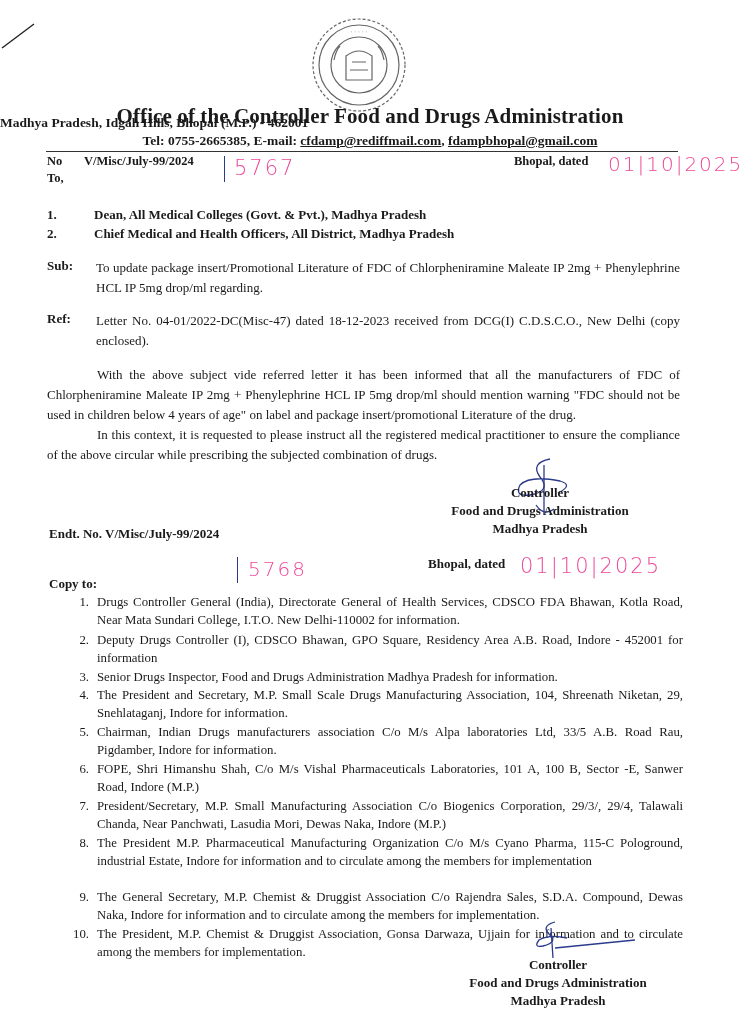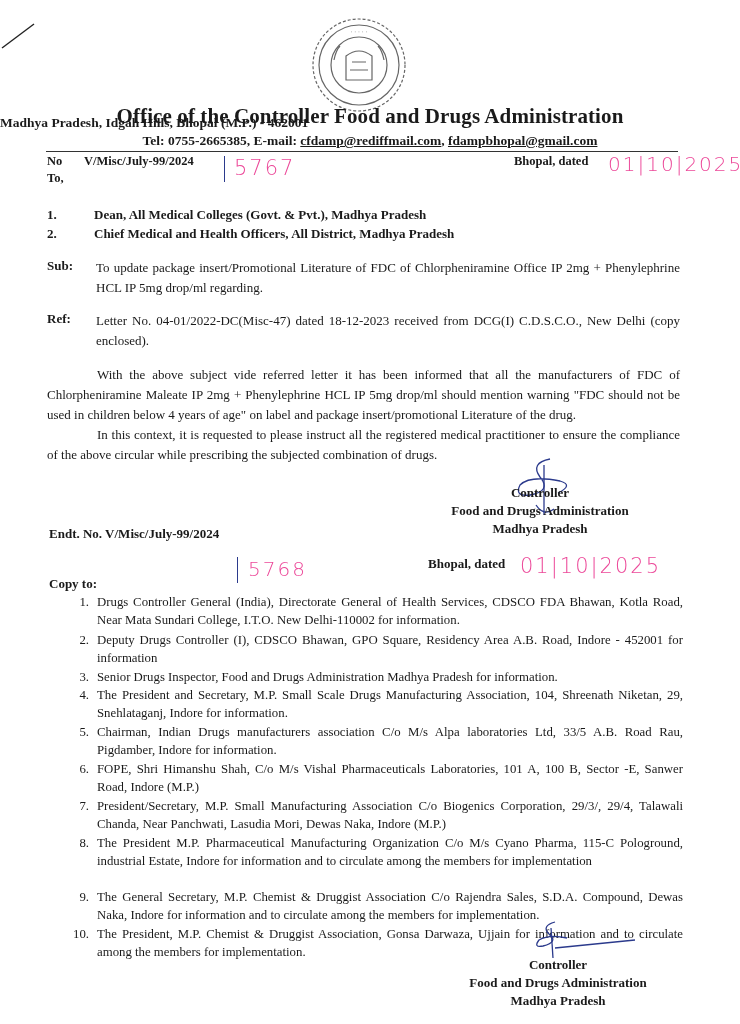--- a/index.html
+++ b/index.html
@@ -55,21 +55,21 @@
 <div class="abs small" style="left:514px;top:154px">Bhopal, dated</div>
 <div class="abs hand" style="left:608px;top:152px;font-size:20px">01|10|2025</div>
 <div class="abs small" style="left:47px;top:171px">To,</div>
 
 <div class="abs b list-num" style="left:47px;top:207px">1.</div>
 <div class="abs b" style="left:94px;top:207px;font-size:13px">Dean, All Medical Colleges (Govt. &amp; Pvt.), Madhya Pradesh</div>
 <div class="abs b list-num" style="left:47px;top:226px">2.</div>
 <div class="abs b" style="left:94px;top:226px;font-size:13px">Chief Medical and Health Officers, All District, Madhya Pradesh</div>
 
 <div class="abs b" style="left:47px;top:258px;font-size:13px">Sub:</div>
-<div class="abs body-text" style="left:96px;top:258px;width:584px">To update package insert/Promotional Literature of FDC of Chlorpheniramine Office IP 2mg + Phenylephrine HCL IP 5mg drop/ml regarding.</div>
+<div class="abs body-text" style="left:96px;top:258px;width:584px">To update package insert/Promotional Literature of FDC of Chlorpheniramine Maleate IP 2mg + Phenylephrine HCL IP 5mg drop/ml regarding.</div>
 
 <div class="abs b" style="left:47px;top:311px;font-size:13px">Ref:</div>
 <div class="abs body-text" style="left:96px;top:311px;width:584px">Letter No. 04-01/2022-DC(Misc-47) dated 18-12-2023 received from DCG(I) C.D.S.C.O., New Delhi (copy enclosed).</div>
 
 <div class="abs body-text" style="left:47px;top:365px;width:633px;text-indent:50px">With the above subject vide referred letter it has been informed that all the manufacturers of FDC of Chlorpheniramine Maleate IP 2mg + Phenylephrine HCL IP 5mg drop/ml should mention warning "FDC should not be used in children below 4 years of age" on label and package insert/promotional Literature of the drug.</div>
 <div class="abs body-text" style="left:47px;top:425px;width:633px;text-indent:50px">In this context, it is requested to please instruct all the registered medical practitioner to ensure the compliance of the above circular while prescribing the subjected combination of drugs.</div>
 
 <svg class="abs" style="left:500px;top:455px;width:90px;height:75px">
   <g fill="none" stroke="#2b3a8c" stroke-width="1.3">
     <path d="M50 4 Q30 8 40 22 Q52 36 30 40 Q14 42 20 30 Q30 20 60 26 Q74 30 58 38"></path>

